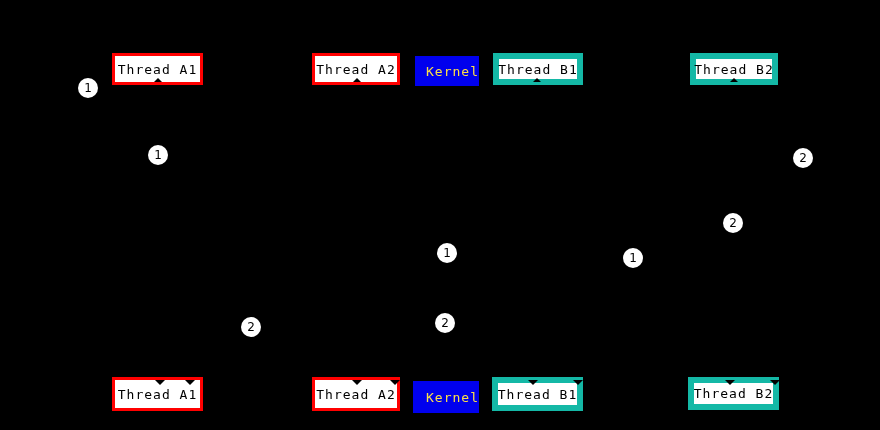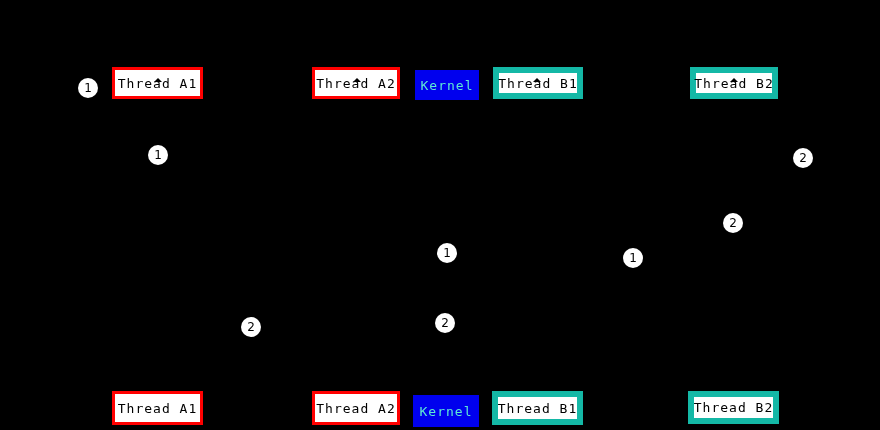--- a/index.html
+++ b/index.html
@@ -15,25 +15,24 @@
     position: absolute;
     box-sizing: border-box;
     background: #ffffff;
     color: #000000;
     display: flex;
     align-items: center;
     justify-content: center;
     font-size: 13px;
     letter-spacing: 1px;
     white-space: nowrap;
-    margin-top: 14px;
   }
   .node.red    { border: 3px solid #ff0000; }
   .node.blue   { border: 6px solid #14b8a6; }
-  .node.kernel { background: #0000ee; color: #5eead4; border: none; letter-spacing: 1px; }
+  .node.kernel { background: #0000ee; color: #fde047; border: none; letter-spacing: 1px; justify-content: flex-end; }
   .elabel {
     position: absolute;
     width: 20px;
     height: 20px;
     border-radius: 50%;
     background: #ffffff;
     color: #000000;
     display: flex;
     align-items: center;
     justify-content: center;

